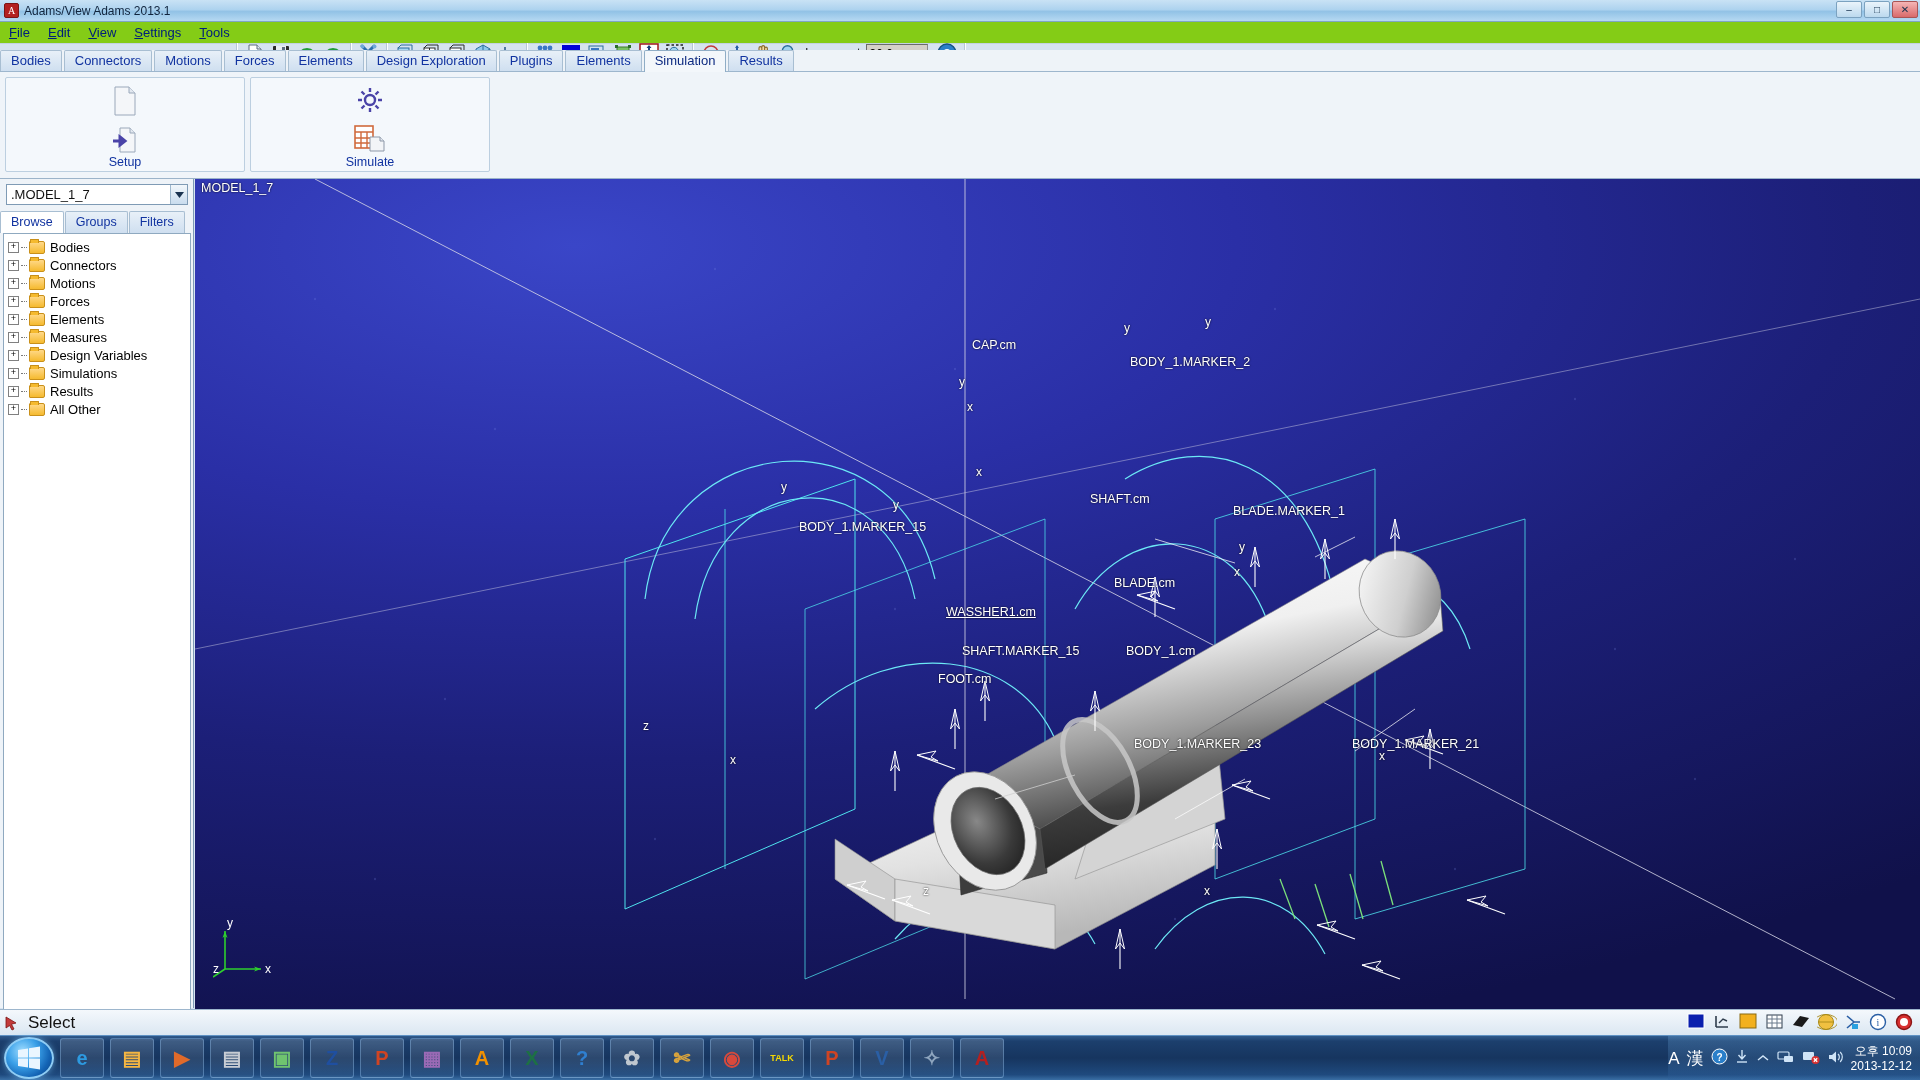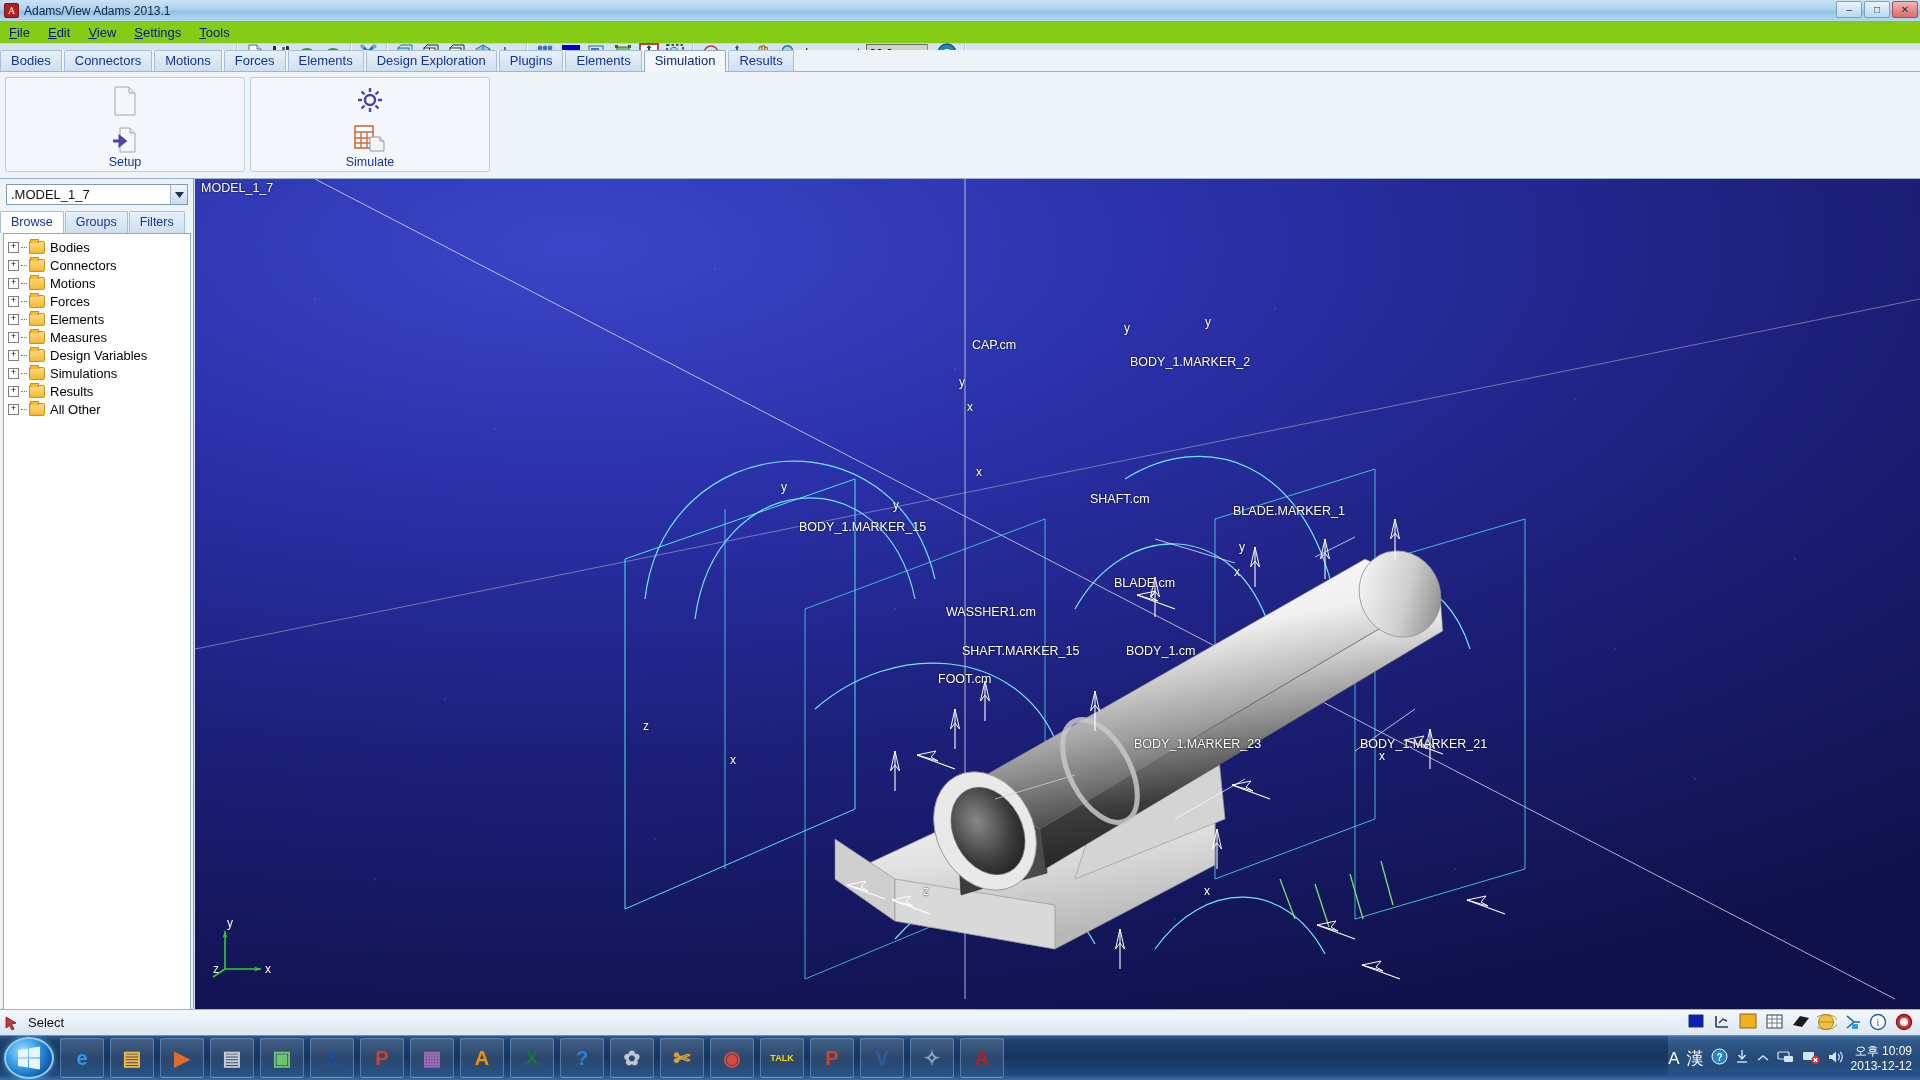--- a/index.html
+++ b/index.html
@@ -147,21 +147,21 @@
   }
   .vplabel { position:absolute; color:#fff; font-size:12.5px; white-space:nowrap; text-shadow:0 0 2px #000; }
   .vp-corner-axes { position:absolute; left:18px; bottom:28px; width:70px; height:70px; }
 
   
   .statusbar {
     position: absolute; left: 0; top: 1009px; width: 1920px; height: 26px;
     background: linear-gradient(to bottom,#f4f8fc,#dbe7f2);
     border-top: 1px solid #9db6cd; display:flex; align-items:center;
   }
-  .status-text { font-size: 13px; color:#111; margin-left:6px; }
+  .status-text { font-size: 17px; color:#111; margin-left:6px; }
   .status-icons { position:absolute; right: 4px; top: 2px; display:flex; gap:4px; align-items:center; }
   .sic { width: 22px; height: 20px; display:flex; align-items:center; justify-content:center; }
 
   
   .taskbar {
     position: absolute; left: 0; top: 1035px; width: 1920px; height: 45px;
     background: linear-gradient(to bottom,#2f5a8c 0%,#1c3f6d 12%,#16355f 50%,#1f4a7e 88%,#3a6fa5 100%);
     border-top: 1px solid #5f92c4;
     display: flex; align-items: center;
   }
@@ -655,26 +655,26 @@
       </g>
     </svg>
 
     <div id="vp-labels">
         <div class="vplabel" style="left: 777px; top: 159px;">CAP.cm</div>
         <div class="vplabel" style="left: 935px; top: 176px;">BODY_1.MARKER_2</div>
         <div class="vplabel" style="left: 895px; top: 313px;">SHAFT.cm</div>
         <div class="vplabel" style="left: 1038px; top: 325px;">BLADE.MARKER_1</div>
         <div class="vplabel" style="left: 604px; top: 341px;">BODY_1.MARKER_15</div>
         <div class="vplabel" style="left: 919px; top: 397px;">BLADE.cm</div>
-        <div class="vplabel" style="left: 751px; top: 426px;">WASSHER1.cm</div>
+        <div class="vplabel" style="left: 751px; top: 426px; text-decoration: underline;">WASSHER1.cm</div>
         <div class="vplabel" style="left: 767px; top: 465px;">SHAFT.MARKER_15</div>
         <div class="vplabel" style="left: 931px; top: 465px;">BODY_1.cm</div>
         <div class="vplabel" style="left: 743px; top: 493px;">FOOT.cm</div>
         <div class="vplabel" style="left: 939px; top: 558px;">BODY_1.MARKER_23</div>
-        <div class="vplabel" style="left: 1157px; top: 558px; margin-left: 8px;">BODY_1.MARKER_21</div>
+        <div class="vplabel" style="left: 1157px; top: 558px;">BODY_1.MARKER_21</div>
       </div>
     <div id="vp-axes">
         <div class="vplabel" style="left: 929px; top: 142px; font-size: 12px;">y</div>
         <div class="vplabel" style="left: 1010px; top: 136px; font-size: 12px;">y</div>
         <div class="vplabel" style="left: 764px; top: 196px; font-size: 12px;">y</div>
         <div class="vplabel" style="left: 772px; top: 221px; font-size: 12px;">x</div>
         <div class="vplabel" style="left: 586px; top: 301px; font-size: 12px;">y</div>
         <div class="vplabel" style="left: 698px; top: 319px; font-size: 12px;">y</div>
         <div class="vplabel" style="left: 781px; top: 286px; font-size: 12px;">x</div>
         <div class="vplabel" style="left: 1039px; top: 386px; font-size: 12px;">x</div>

